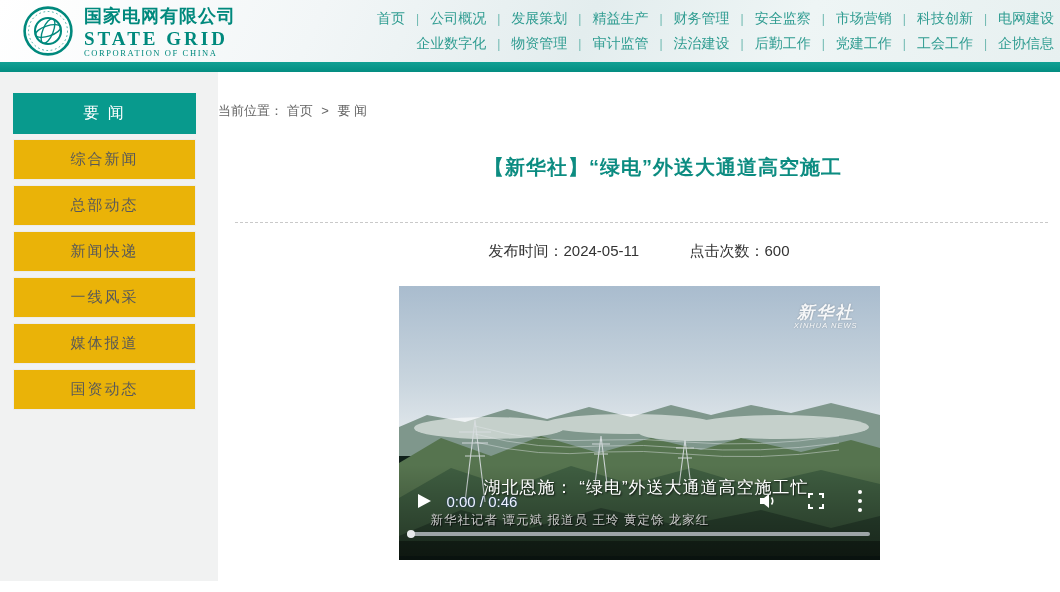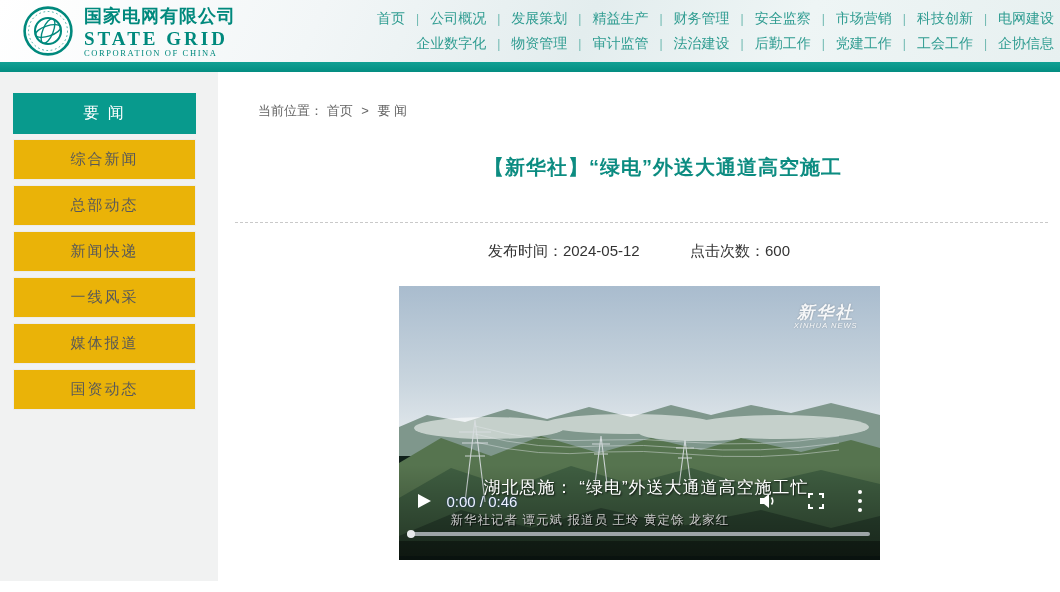--- a/index.html
+++ b/index.html
@@ -28,21 +28,21 @@
 
   
   .body-area { display:flex; height:509px; }
   .sidebar { width:218px; background:#f1f2f2; padding:21px 0 0 13px; }
   .side-item { width:183px; height:41px; margin-bottom:5px; background:#eab308;
     color:#595959; font-size:15px; display:flex; align-items:center; justify-content:center;
     letter-spacing:2px; cursor:pointer; border:1px solid #ececec; }
   .side-item.active { background:#089a8d; color:#ffffff; border-color:#089a8d; font-size:16px; }
 
   .content { flex:1; background:#ffffff; padding-top:30px; }
-  .breadcrumb { padding-left:40px; font-size:13px; color:#666; }
+  .breadcrumb { font-size:13px; color:#666; }
   .breadcrumb a { color:#666; text-decoration:none; cursor:pointer; }
   .bc-sep { margin:0 5px; }
   .article-title { text-align:center; margin-top:34px; color:#0c8c81;
     font-size:20px; font-weight:bold; letter-spacing:1px;padding-left:48px; }
   .dashed-rule { border:none; border-top:1px dashed #c9c9c9; margin:41px 12px 0 17px; }
   .meta-line { text-align:center; margin-top:19px; font-size:15px; color:#333; }
   .meta-line .gap { display:inline-block; width:42px; }
 
   
   .video { position:relative; width:481px; height:274px; margin:25px auto 0 auto;
@@ -51,21 +51,21 @@
   .vp-shade { position:absolute; left:0; right:0; bottom:0; height:95px;
     background:linear-gradient(rgba(0,0,0,0),rgba(0,0,0,.45)); }
   .vp-watermark { position:absolute; top:18px; right:22px; text-align:center;
     color:rgba(255,255,255,.92); font-style:italic; line-height:1.05;
     text-shadow:0 0 2px rgba(0,0,0,.25); }
   .vp-watermark .wm-cn { font-size:17px; font-weight:bold; letter-spacing:2px; }
   .vp-watermark .wm-en { font-size:7.5px; letter-spacing:1px; }
   .vp-caption { position:absolute; top:190px; left:38px; color:#fff; font-size:17px;
     font-weight:normal; letter-spacing:1px; text-shadow:1px 1px 2px rgba(0,0,0,.8);
     white-space:nowrap;margin-left:47px; }
-  .vp-credits { position:absolute; top:226px; left:52px; color:#c7c7c7; font-size:12.5px;
+  .vp-credits { position:absolute; top:226px; left:32px; color:#c7c7c7; font-size:12.5px;
     letter-spacing:1px; text-shadow:1px 1px 1px rgba(0,0,0,.8); white-space:nowrap;text-align:right; }
   .vp-play { position:absolute; top:206px; left:16px; width:18px; height:18px; cursor:pointer; }
   .vp-time { position:absolute; top:207px; left:48px; color:#eef3ff; font-size:15px;
     text-shadow:0 0 2px rgba(20,40,160,.6); }
   .vp-volume { position:absolute; top:206px; right:102px; width:20px; height:18px; cursor:pointer; }
   .vp-full { position:absolute; top:207px; right:56px; width:16px; height:16px; cursor:pointer; }
   .vp-full span { position:absolute; width:5px; height:5px; border:2px solid #fff; }
   .vp-full .tl { top:0; left:0; border-right:none; border-bottom:none; }
   .vp-full .tr { top:0; right:0; border-left:none; border-bottom:none; }
   .vp-full .bl { bottom:0; left:0; border-right:none; border-top:none; }
@@ -159,21 +159,21 @@
         <a>首页</a>
         <span class="bc-sep">&gt;</span>
         <span>要 闻</span>
       </div>
 
       <h1 class="article-title">【新华社】“绿电”外送大通道高空施工</h1>
 
       <hr class="dashed-rule">
 
       <div class="meta-line">
-        <span>发布时间：2024-05-12</span>
+        <span>发布时间：2024-05-11</span>
         <span class="gap"></span>
         <span>点击次数：600</span>
       </div>
 
       <div class="video">
         <svg class="scene" viewBox="0 0 481 270" preserveAspectRatio="none">
           <defs>
             <linearGradient id="sky" x1="0" y1="0" x2="0" y2="1">
               <stop offset="0" stop-color="#a9bcce"></stop>
               <stop offset="0.6" stop-color="#c9d5de"></stop>

